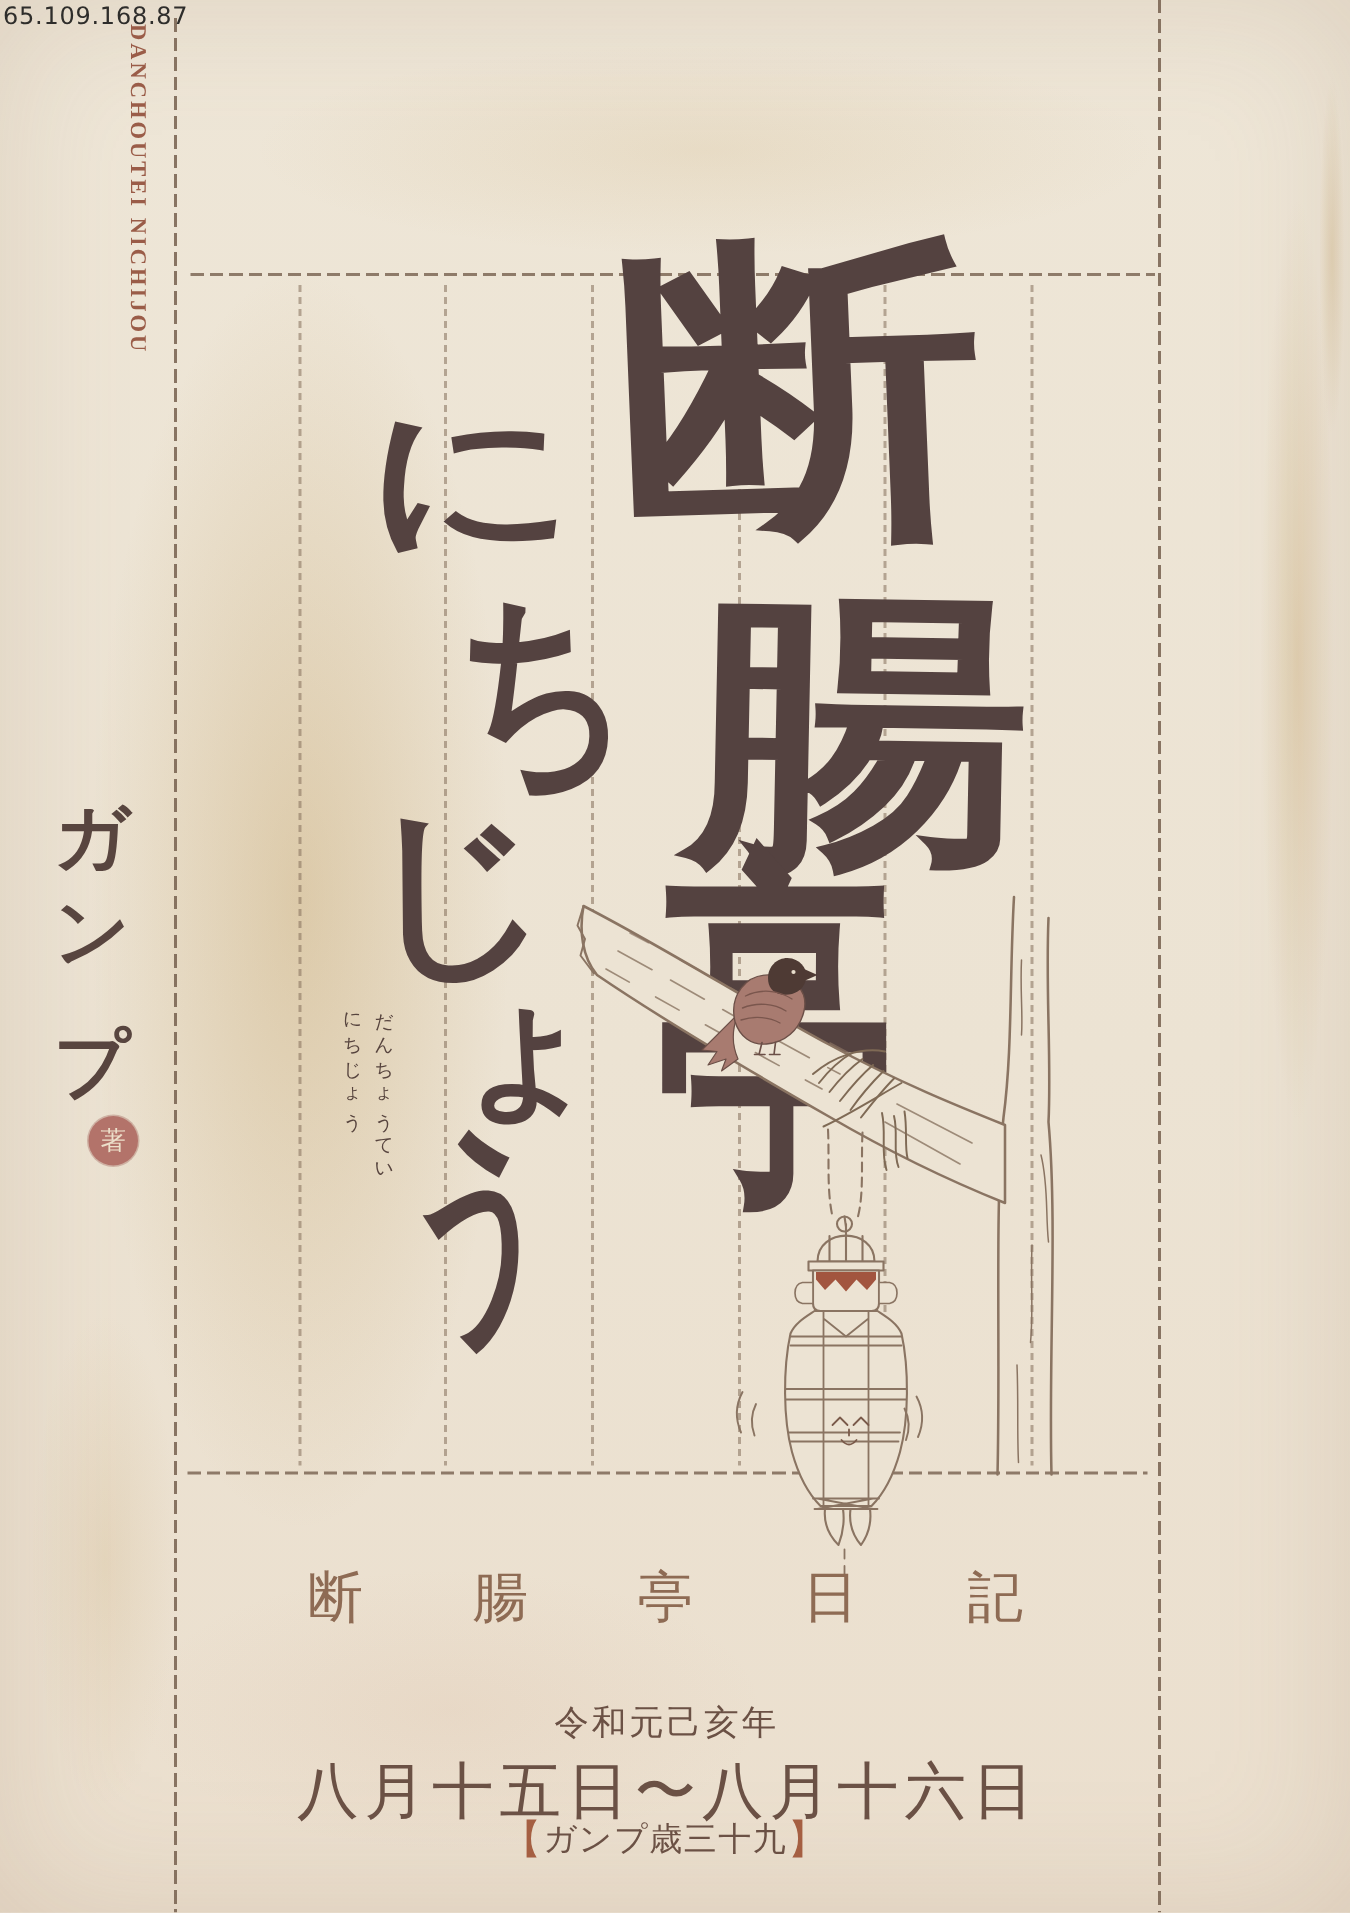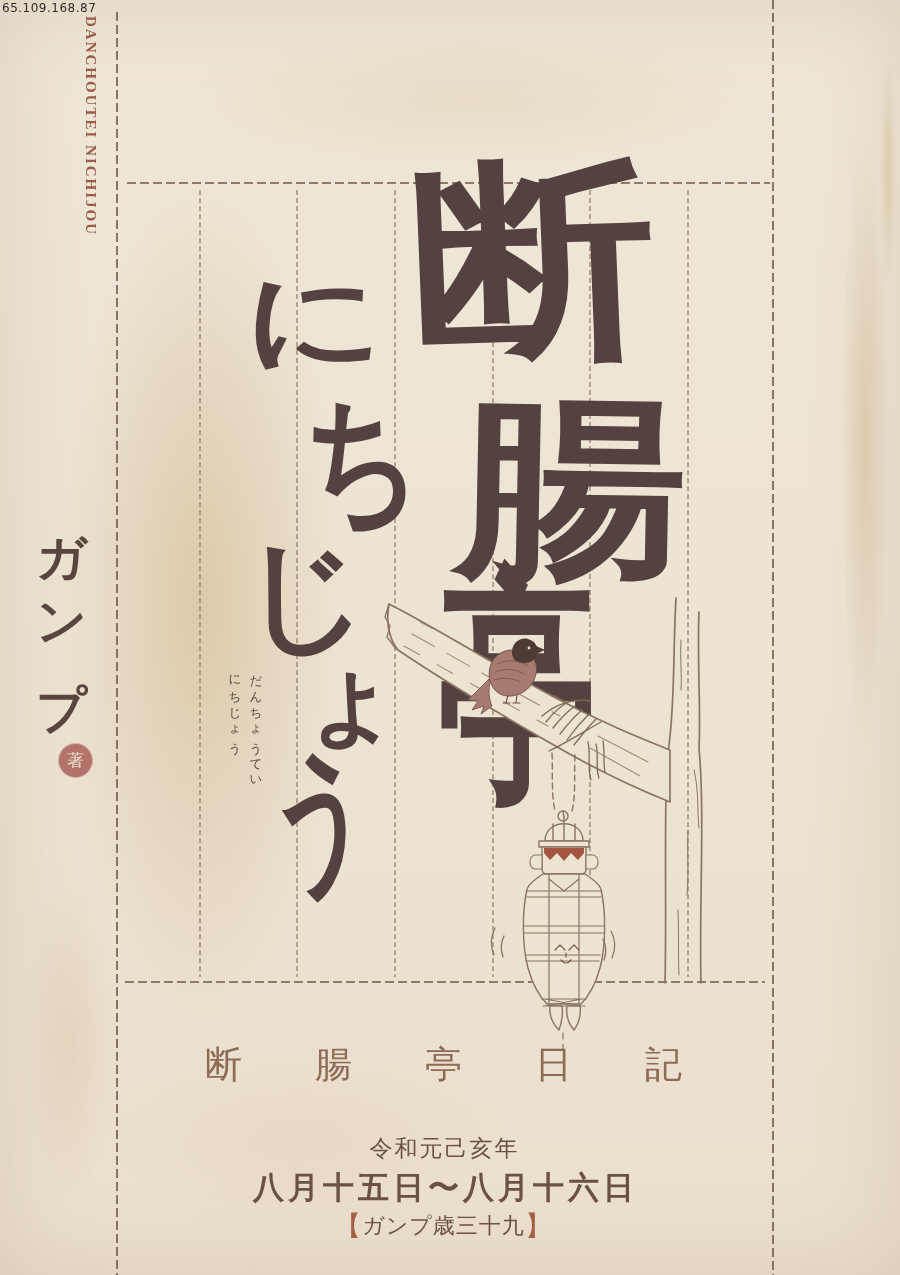--- a/index.html
+++ b/index.html
@@ -27,21 +27,21 @@
   .hl-bottom{left:125px;top:981px;width:640px;}
   .c1{left:199px;top:190px;height:787px;}
   .c2{left:296px;top:190px;height:787px;}
   .c3{left:394px;top:190px;height:787px;}
   .c4{left:492px;top:190px;height:787px;}
   .c5{left:589px;top:190px;height:787px;}
   .c6{left:687px;top:190px;height:787px;}
 
   
   .watermark{position:absolute;left:2px;top:1px;font-family:"DejaVu Sans",sans-serif;
-             font-size:12px;color:#2e2d2b;letter-spacing:.5px;}
+             font-size:16px;color:#2e2d2b;letter-spacing:.5px;}
   .spine{position:absolute;left:82px;top:16px;height:236px;writing-mode:vertical-rl;
          text-orientation:sideways;font-family:"Liberation Serif",serif;font-weight:bold;
          font-size:15px;letter-spacing:2px;color:#9a5c48;white-space:nowrap;}
   .author{position:absolute;left:37px;top:498px;height:250px;writing-mode:vertical-rl;
           font-size:50px;letter-spacing:15px;color:#58453f;font-weight:bold;line-height:1;}
   .seal{position:absolute;left:59px;top:744px;width:33px;height:33px;border-radius:50%;
         background:#b3736a;color:#ecdfca;font-size:17px;line-height:33px;text-align:center;
         box-shadow:0 0 0 1px rgba(155,90,80,.35);}
   .furigana{position:absolute;left:224px;top:666px;writing-mode:vertical-rl;
             font-size:12.5px;letter-spacing:2.5px;color:#57443e;line-height:21px;}
@@ -55,21 +55,21 @@
   .hk0{left:314px;top:318px;font-size:112px;transform:translate(-50%,-50%) scale(1.22,.95) rotate(-1deg);}
   .hk1{left:363px;top:458px;font-size:132px;transform:translate(-50%,-50%) scale(.88,1.1) rotate(2deg);}
   .hk2{left:305px;top:593px;font-size:124px;transform:translate(-50%,-50%) rotate(-2deg);}
   .hk3{left:351px;top:700px;font-size:104px;transform:translate(-50%,-50%) scale(.95,1.0);}
   .hk4{left:321px;top:820px;font-size:134px;transform:translate(-50%,-50%) scale(.78,1.12) rotate(2deg);}
 
   
   .frow{position:absolute;left:0;right:13px;text-align:center;color:#6b5145;white-space:nowrap;}
   .series{top:1040px;font-size:37px;letter-spacing:73px;text-indent:73px;color:#8e6b54;}
   .era{top:1133px;font-size:23px;letter-spacing:2px;text-indent:2px;}
-  .dates{top:1167px;font-size:31px;letter-spacing:4px;text-indent:4px;font-weight:bold;}
+  .dates{top:1167px;font-size:41px;letter-spacing:4px;text-indent:4px;font-weight:normal;}
   .age{top:1208px;font-size:22px;letter-spacing:1px;}
   .age .bracket{color:#a55f42;font-size:27px;vertical-align:-2px;}
 
   .illus{position:absolute;left:370px;top:580px;width:390px;height:470px;}
 </style>
 </head>
 <body>
 
 <div class="page">
 

